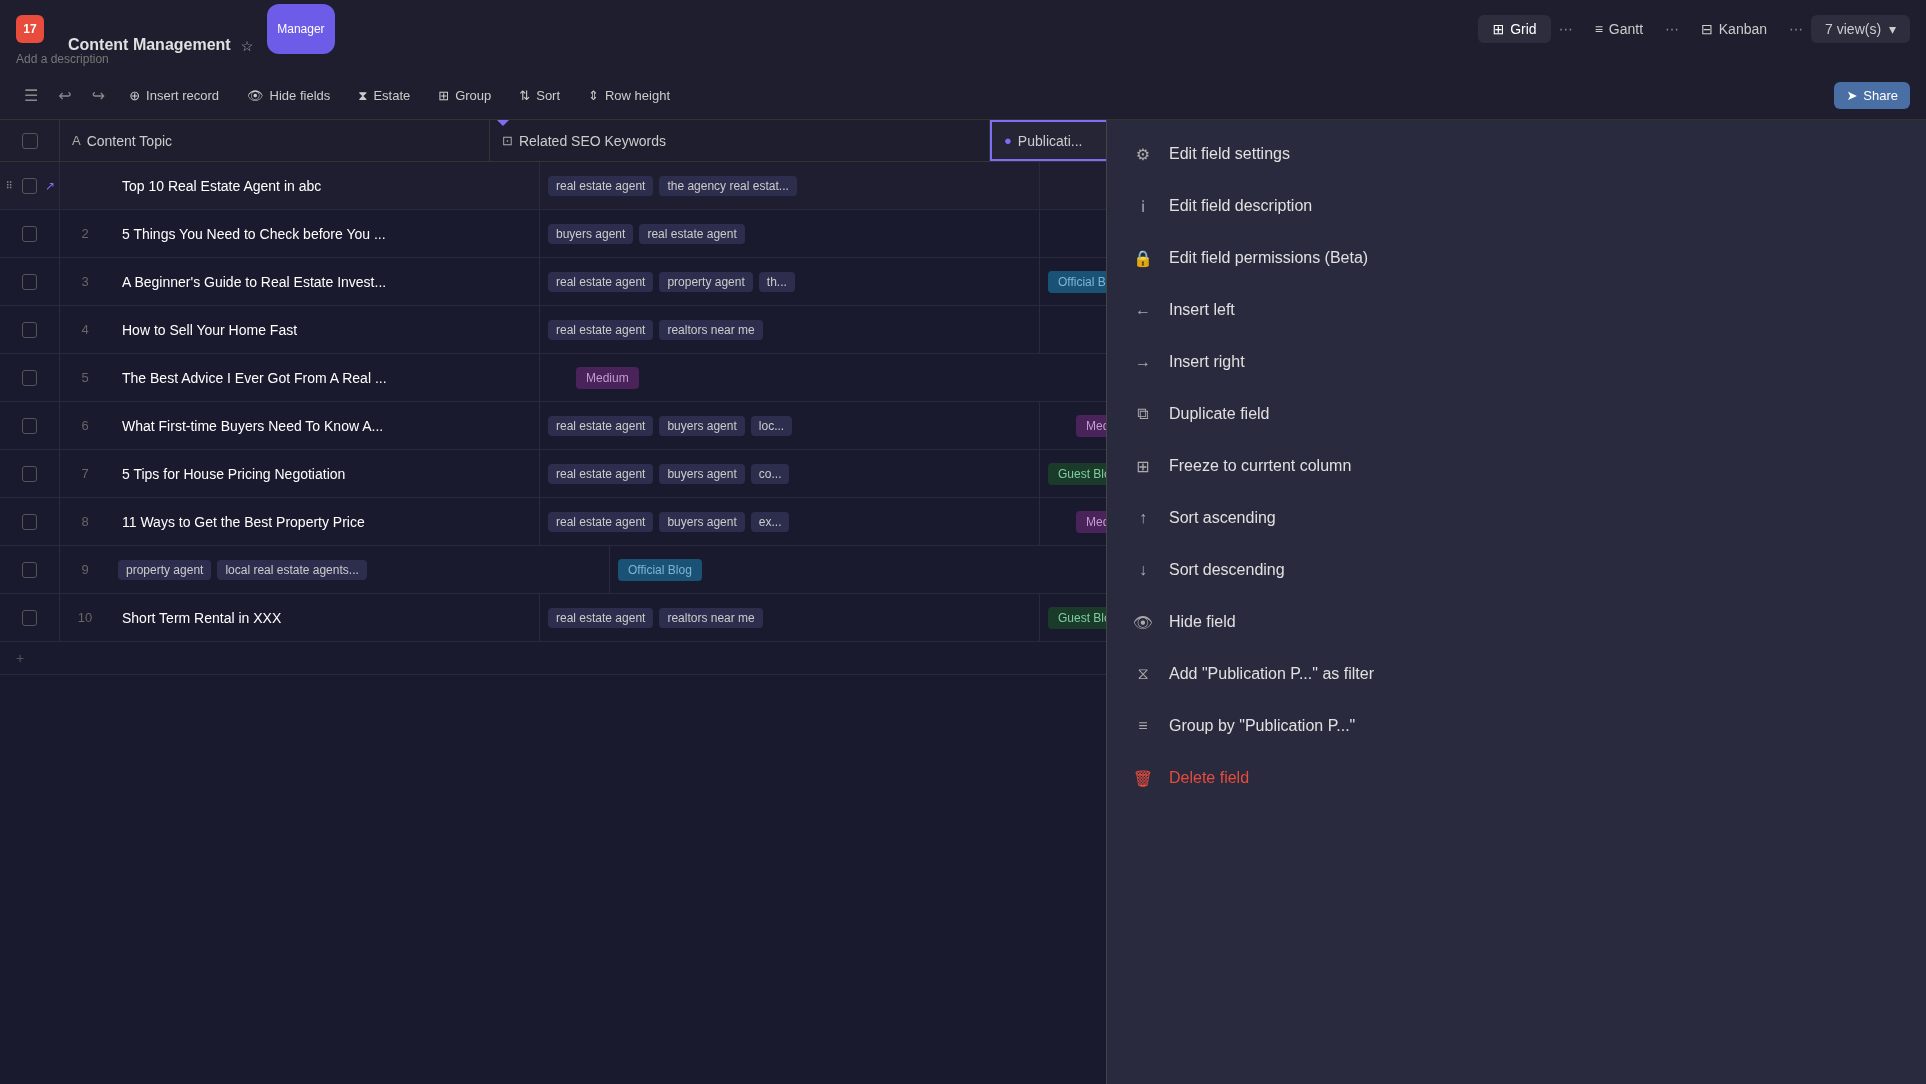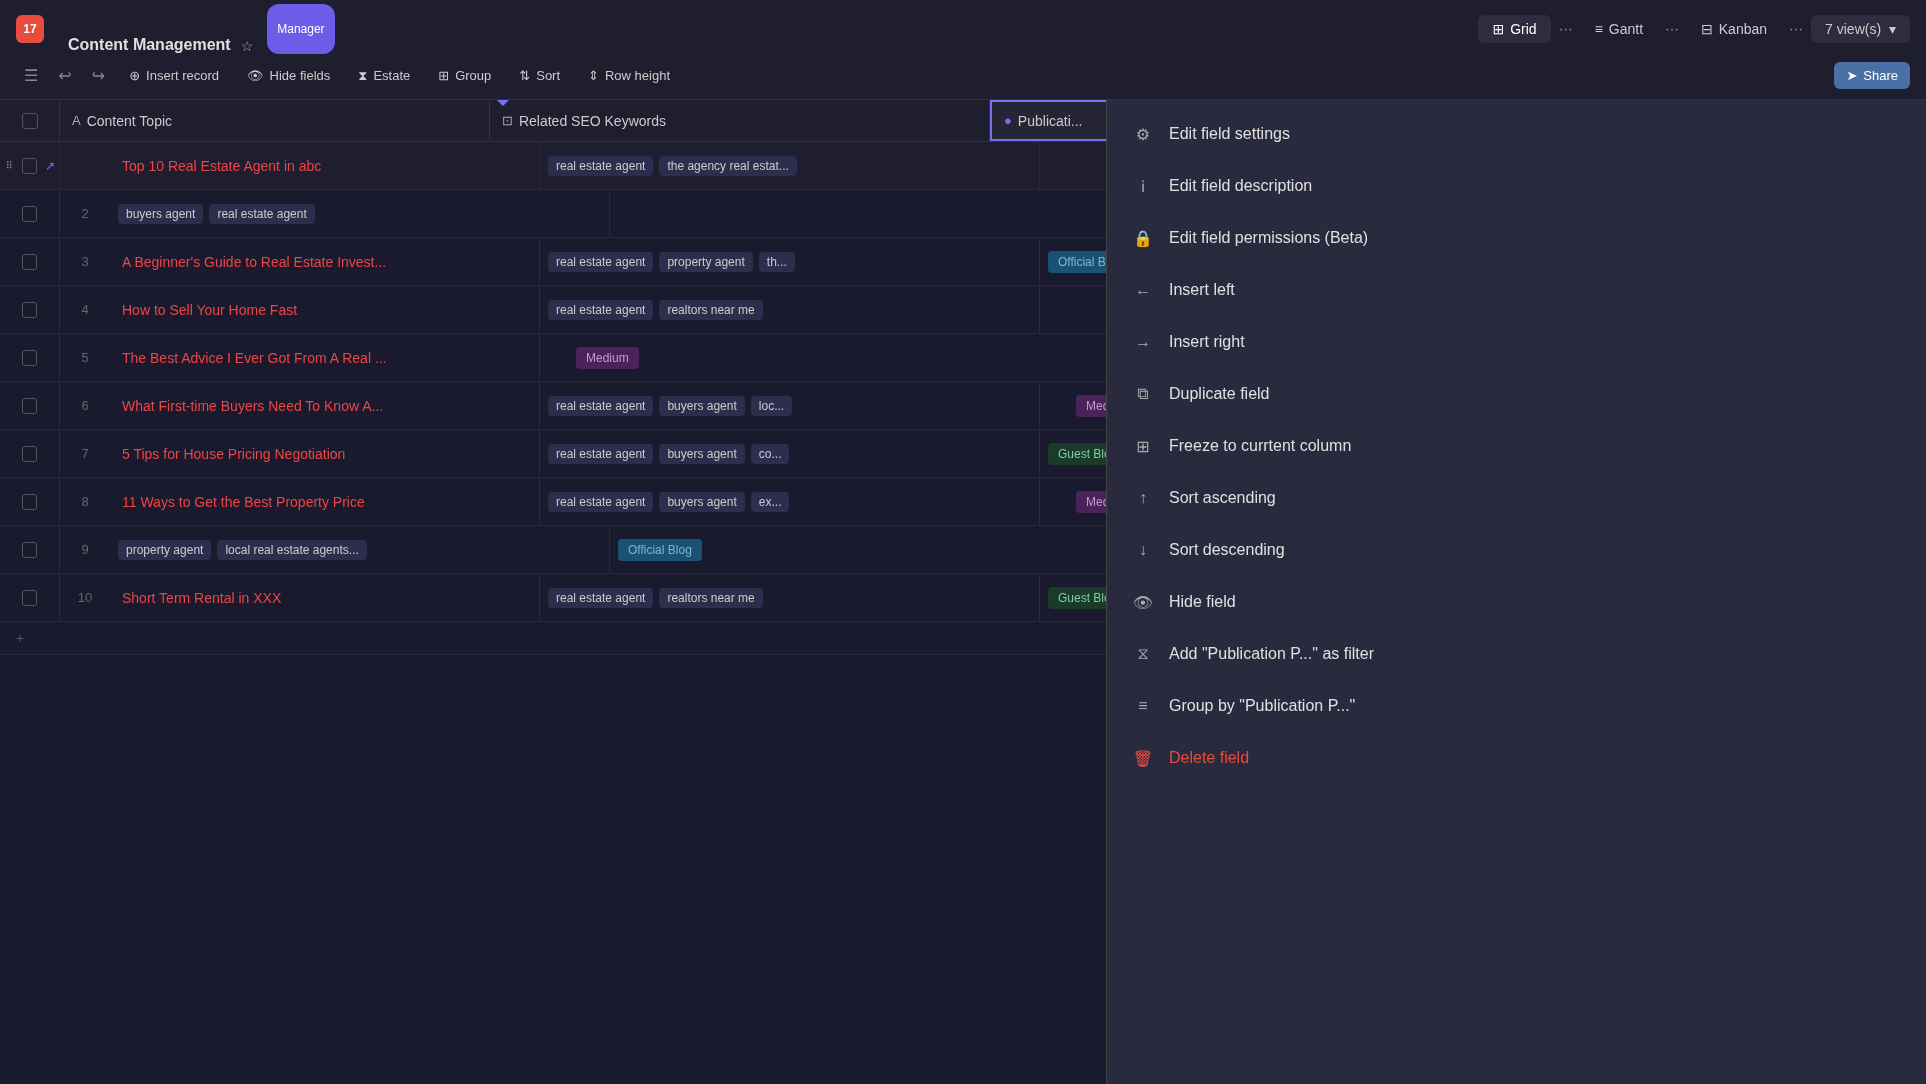--- a/index.html
+++ b/index.html
@@ -202,21 +202,21 @@
       color: #666;
       font-size: 13px;
     }
     .row-topic {
       width: 430px;
       flex-shrink: 0;
       display: flex;
       align-items: center;
       padding: 0 12px;
       border-right: 1px solid #2a2a3e;
-      color: #ef4444;
+      color: #ffffff;
       font-size: 14px;
     }
     .row-keywords {
       width: 500px;
       flex-shrink: 0;
       display: flex;
       align-items: center;
       padding: 0 8px;
       border-right: 1px solid #2a2a3e;
       gap: 6px;
@@ -392,20 +392,21 @@
       </div>
       <span class="tab-more">⋯</span>
 
       <div class="views-count">
         <span>7 view(s)</span>
         <span style="margin-left:4px;">▾</span>
       </div>
     </div>
   </div>
 
+  <div style="padding: 0 16px 6px; color: #777; font-size: 12px;">Add a description</div>
 </div>
 
 <div class="toolbar">
   <div class="nav-arrows">
     <span class="nav-arrow">☰</span>
     <span class="nav-arrow">↩</span>
     <span class="nav-arrow">↪</span>
   </div>
   <button class="toolbar-btn">
     <span>⊕</span>
@@ -477,20 +478,21 @@
           </div>
     <div class="row-publication"></div>
   </div>
         <div class="grid-row">
     <div class="row-checkbox">
       <span class="row-drag" style="color:transparent;">⠿</span>
       <div class="checkbox-box"></div>
       <span class="row-expand" style="color:transparent;">↗</span>
     </div>
     <div class="row-num">2</div>
+    <div class="row-topic">5 Things You Need to Check before You ...</div>
     <div class="row-keywords">
             <span class="keyword-tag">buyers agent</span>
             <span class="keyword-tag">real estate agent</span>
           </div>
     <div class="row-publication"></div>
   </div>
         <div class="grid-row">
     <div class="row-checkbox">
       <span class="row-drag" style="color:transparent;">⠿</span>
       <div class="checkbox-box"></div>

